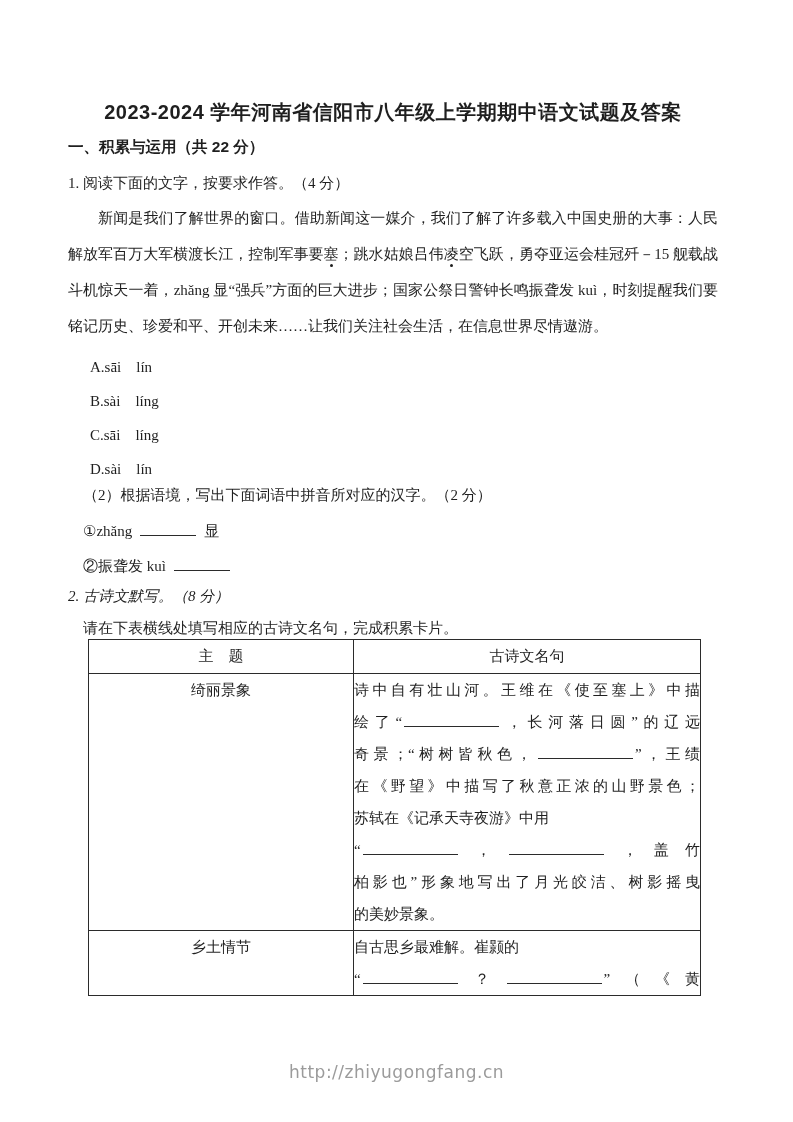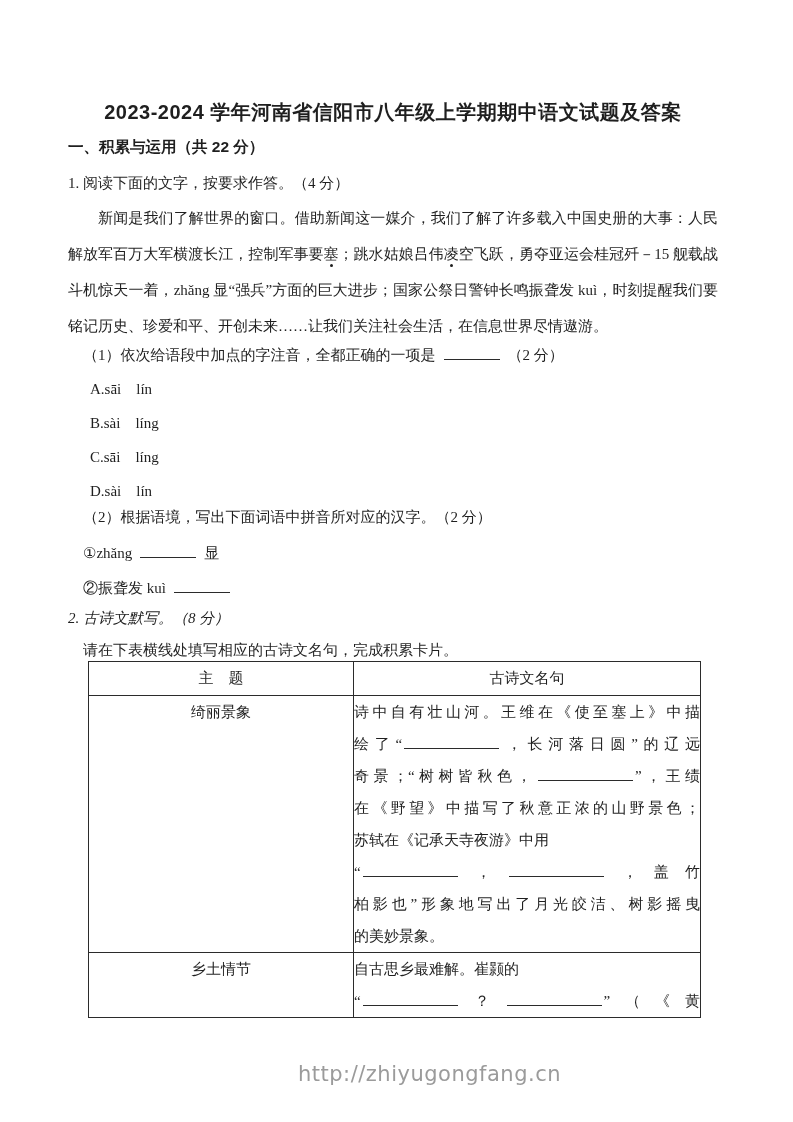--- a/index.html
+++ b/index.html
@@ -61,40 +61,39 @@
   }
   table.card col.c1{width:265px;}
   table.card col.c2{width:347px;}
   table.card th{height:33px;text-align:center;line-height:33px;}
   td.theme-cell{text-align:center;vertical-align:top;line-height:32px;}
   td.verse-cell{vertical-align:top;padding:0 6px 0 8px;}
   .cellline{line-height:32px;height:32px;}
   .align-left{text-align:justify;text-align-last:justify;}
   .align-center{text-align:left;}
   .watermark{
-    position:absolute;left:298px;top:1062px;
+    position:absolute;left:289px;top:1062px;
     font-family:"DejaVu Sans","Liberation Sans",sans-serif;
-    font-size:21px;letter-spacing:0.5px;
+    font-size:17px;letter-spacing:0.5px;
     color:#9b9b9b;
   }
 </style>
 </head>
 <body>
 
 <div class="page">
 
   <h1 class="title">2023-2024 学年河南省信阳市八年级上学期期中语文试题及答案</h1>
 
   <div class="heading">一、积累与运用（共 22 分）</div>
 
   <div class="qline stem">1. 阅读下面的文字，按要求作答。（4 分）</div>
 
   <p class="passage">新闻是我们了解世界的窗口。借助新闻这一媒介，我们了解了许多载入中国史册的大事：人民解放军百万大军横渡长江，控制军事要<span class="emdot">塞</span>；跳水姑娘吕伟<span class="emdot">凌</span>空飞跃，勇夺亚运会桂冠歼－15 舰载战斗机惊天一着，zhǎng 显“强兵”方面的巨大进步；国家公祭日警钟长鸣振聋发 kuì，时刻提醒我们要铭记历史、珍爱和平、开创未来……让我们关注社会生活，在信息世界尽情遨游。</p>
 
-  <div class="qline sub1 ind1">（1）依次给语段中加点的字注音，全都正确的一项是<span class="blank blank-sm"></span>（2 分）</div>
 
   <div class="qline option ind2">A.sāi　lín</div>
   <div class="qline option ind2">B.sài　líng</div>
   <div class="qline option ind2">C.sāi　líng</div>
   <div class="qline option ind2">D.sài　lín</div>
 
   <div class="qline sub2 ind1">（2）根据语境，写出下面词语中拼音所对应的汉字。（2 分）</div>
 
   <div class="qline fill1 ind1">①zhǎng<span class="blank blank-sm"></span>显</div>
   <div class="qline fill2 ind1">②振聋发 kuì<span class="blank blank-sm"></span></div>

